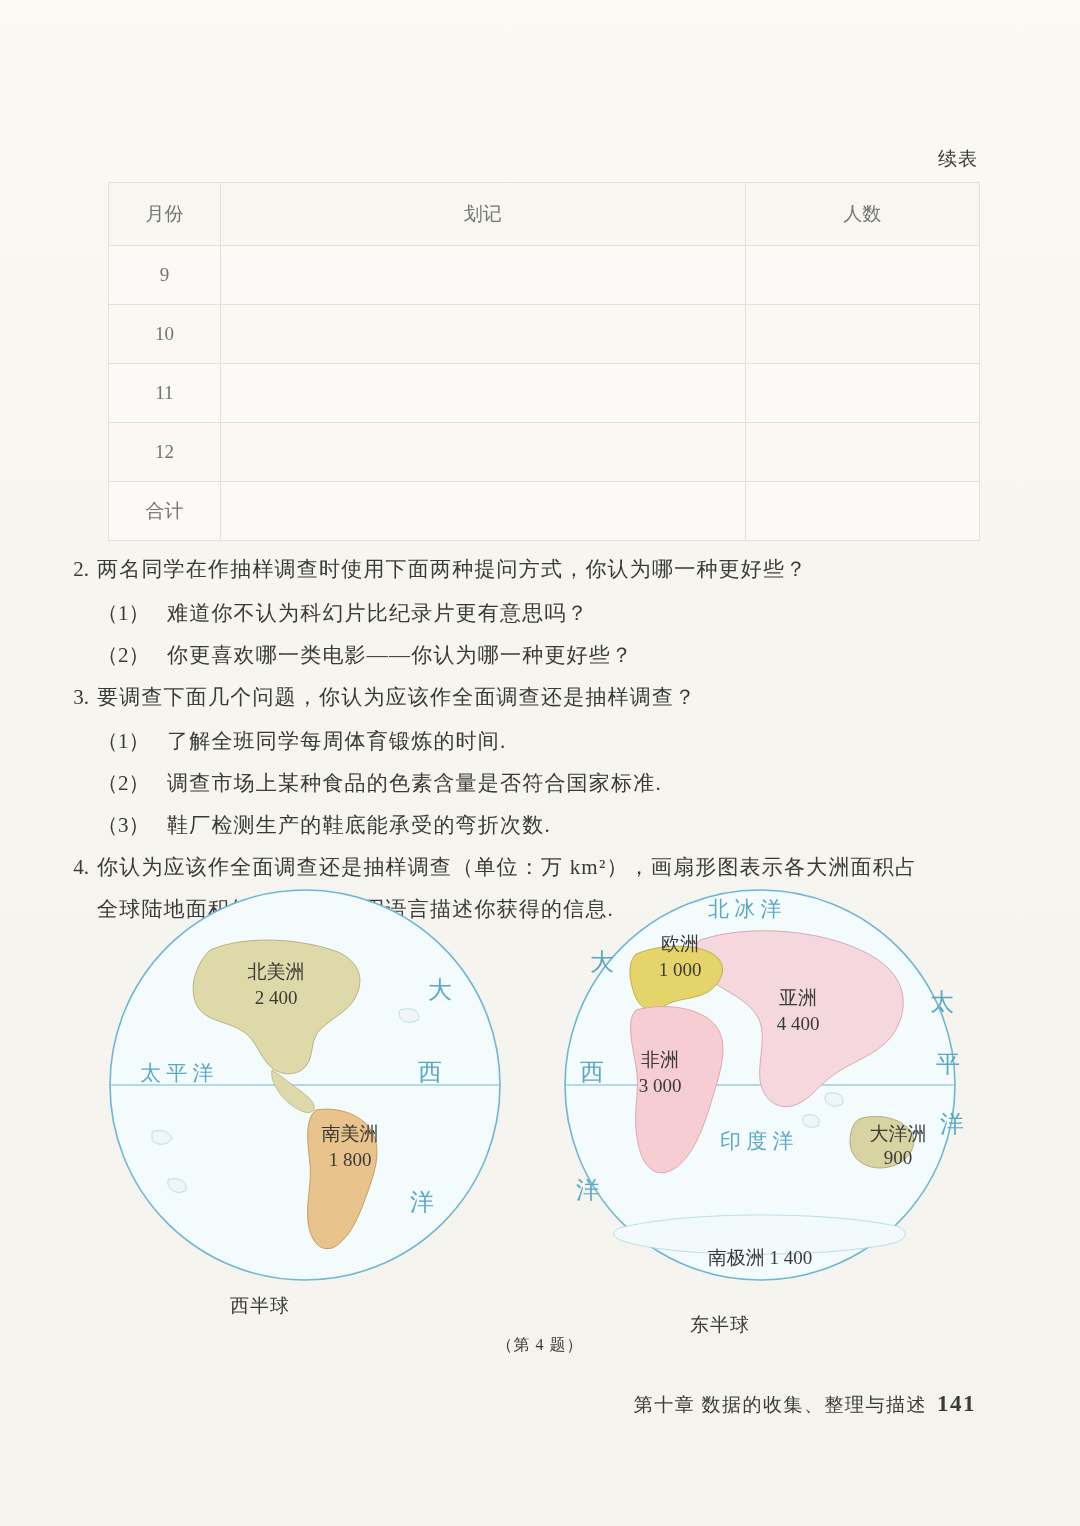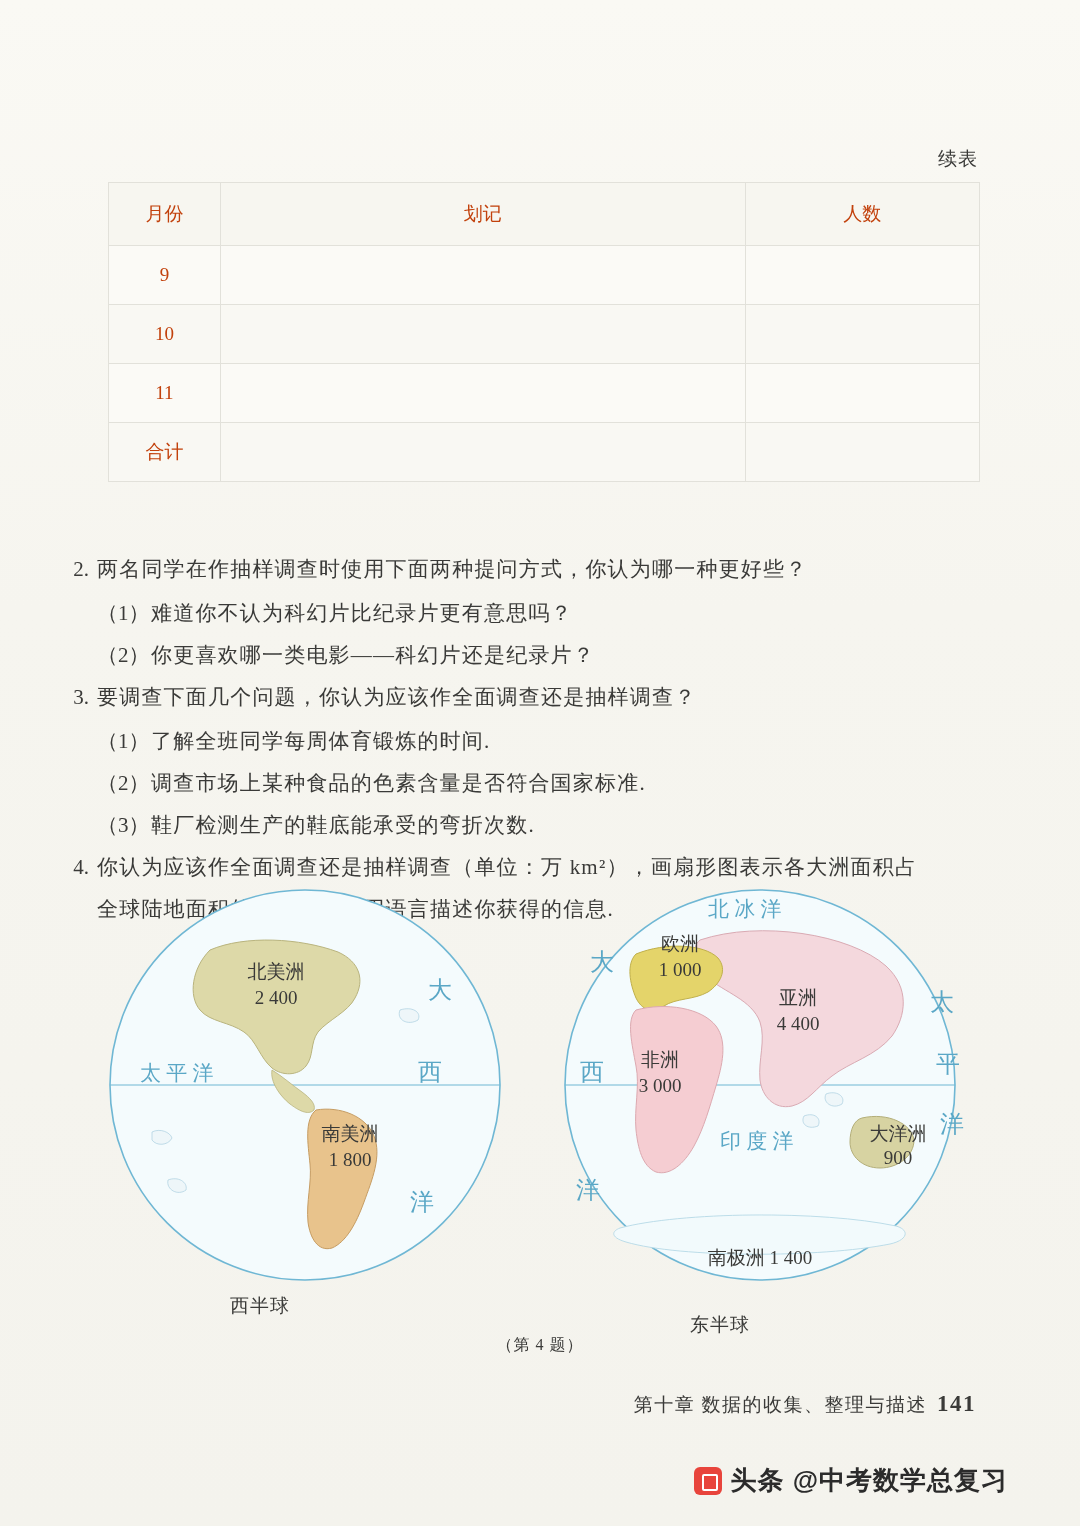--- a/index.html
+++ b/index.html
@@ -37,21 +37,21 @@
     left: 108px;
     top: 182px;
     width: 872px;
     border-collapse: collapse;
     font-size: 19px;
   }
   .tbl td, .tbl th {
     border: 1px solid #e2e1da;
     height: 56px;
     font-weight: normal;
-    color: #c2410c;
+    color: #737373;
     background: #fbfaf6;
   }
   .tbl thead th {
     background: #f7f6f0;
     height: 60px;
   }
   .tbl .c-month { width: 110px; text-align: center; }
   .tbl .c-tally  { width: 528px; text-align: center; }
   .tbl .c-count  { width: 234px; text-align: center; }
   .tbl tbody td.c-month { text-align: center; }
@@ -86,20 +86,21 @@
     align-items: flex-start;
     margin-left: 42px;
   }
   .sub-num {
     flex: 0 0 54px;
     letter-spacing: 0;
   }
   .sub-text {
     flex: 1;
     letter-spacing: 1.2px;
+    margin-left: 16px;
   }
   .q-text .indent2 { display: block; }
   
   .figure {
     position: absolute;
     left: 60px;
     top: 880px;
     width: 960px;
     height: 470px;
   }
@@ -188,40 +189,45 @@
         <td class="c-month">10</td>
         <td class="c-tally"></td>
         <td class="c-count"></td>
       </tr>
       <tr>
         <td class="c-month">11</td>
         <td class="c-tally"></td>
         <td class="c-count"></td>
       </tr>
       <tr>
+        <td class="c-month">12</td>
+        <td class="c-tally"></td>
+        <td class="c-count"></td>
+      </tr>
+      <tr>
         <td class="c-month">合计</td>
         <td class="c-tally"></td>
         <td class="c-count"></td>
       </tr>
     </tbody>
   </table>
 
   <div class="qlist">
 
     <div class="q">
       <div class="q-num">2.</div>
       <div class="q-text">两名同学在作抽样调查时使用下面两种提问方式，你认为哪一种更好些？</div>
     </div>
     <div class="sub">
       <div class="sub-num">（1）</div>
       <div class="sub-text">难道你不认为科幻片比纪录片更有意思吗？</div>
     </div>
     <div class="sub">
       <div class="sub-num">（2）</div>
-      <div class="sub-text">你更喜欢哪一类电影——科幻片还是纪录片？</div>
+      <div class="sub-text">你更喜欢哪一类电影——你认为哪一种更好些？</div>
     </div>
 
     <div class="q">
       <div class="q-num">3.</div>
       <div class="q-text">要调查下面几个问题，你认为应该作全面调查还是抽样调查？</div>
     </div>
     <div class="sub">
       <div class="sub-num">（1）</div>
       <div class="sub-text">了解全班同学每周体育锻炼的时间.</div>
     </div>
@@ -321,18 +327,14 @@
 
     <div class="cap-west">西半球</div>
     <div class="cap-east">东半球</div>
     <div class="fig-num">（第 4 题）</div>
   </div>
 
   <div class="footer">
     <span>第十章   数据的收集、整理与描述</span><span class="pg">141</span>
   </div>
 
-  <div class="watermark">
-    <span class="wm-logo"></span>
-    <span>头条 @中考数学总复习</span>
-  </div>
 
 </div>
 
 </body></html>

